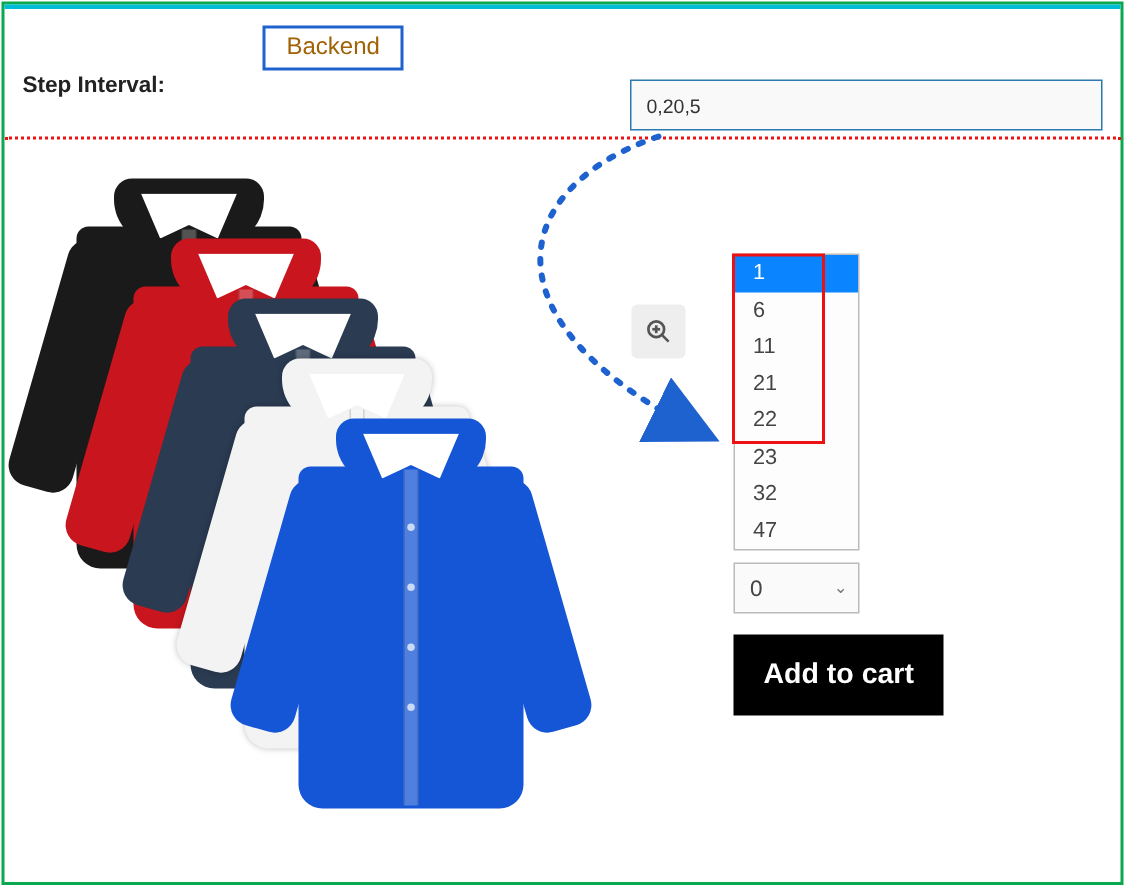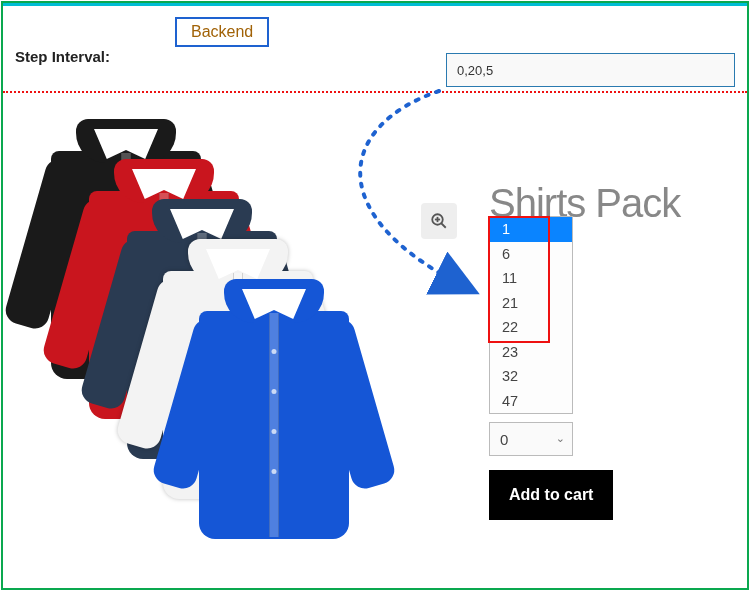--- a/index.html
+++ b/index.html
@@ -4,21 +4,21 @@
 <style>
   * { box-sizing: border-box; margin: 0; padding: 0; }
   body { font-family: Arial, sans-serif; background: #fff; width: 753px; height: 594px; overflow: hidden; position: relative; }
   .outer { border: 2px solid #0aa84f; position: absolute; left: 1px; top: 1px; right: 4px; bottom: 4px; }
   .topbar { height: 3px; background: #00bcd4; }
   .backend-row { padding: 10px 12px 4px 12px; display: flex; align-items: flex-start; }
   .step-label { font-weight: bold; font-size: 15px; color: #222; margin-top: 32px; }
   .backend-badge { position: absolute; left: 172px; top: 14px; border: 2px solid #1e62d0; color: #a16207; font-size: 16px; padding: 4px 14px; background: #fff; }
   .note-wrap { padding: 2px 12px 8px 12px; display: flex; }
   .note-text { font-size: 12.5px; color: #666; line-height: 1.5; max-width: 320px; }
-  .input-box { position: absolute; right: 12px; top: 50px; width: 289px; height: 34px; border: 1px solid #2a7ab0; background: #f9f9f9; font-size: 13px; padding: 6px 10px; color: #333; }
+  .input-box { position: absolute; right: 12px; top: 50px; width: 315px; height: 34px; border: 1px solid #2a7ab0; background: #f9f9f9; font-size: 13px; padding: 6px 10px; color: #333; }
   .dotted-sep { border: none; border-top: 2px dotted #e11; margin-top: 22px; }
   .product-area { position: relative; padding: 18px 12px 12px 12px; display: flex; }
   .img-col { width: 390px; position: relative; }
   .shirts-stage { position: relative; width: 370px; height: 370px; margin-top: 8px; }
   .shirt { position: absolute; width: 210px; height: 280px; }
   .collar { position: absolute; top: 0; left: 50%; transform: translateX(-50%); width: 100px; height: 44px; border-radius: 12px 12px 30px 30px; }
   .collar-inner { position: absolute; top: 10px; left: 50%; transform: translateX(-50%); width: 64px; height: 30px; background: #fff; clip-path: polygon(0 0, 100% 0, 80% 100%, 50% 70%, 20% 100%); }
   .sbody { position: absolute; top: 32px; left: 50%; transform: translateX(-50%); width: 150px; height: 228px; border-radius: 8px 8px 16px 16px; }
   .sleeve-l { position: absolute; top: 40px; left: 4px; width: 44px; height: 170px; border-radius: 14px; transform: rotate(16deg); }
   .sleeve-r { position: absolute; top: 40px; right: 4px; width: 44px; height: 170px; border-radius: 14px; transform: rotate(-16deg); }
@@ -33,21 +33,21 @@
   .right-col { position: absolute; left: 486px; top: 178px; width: 250px; }
   .prod-title { font-size: 40px; font-weight: 300; color: #888; letter-spacing: -1px; margin-bottom: 2px; }
   .dropdown-list { width: 84px; border: 1px solid #bbb; background: #fdfdfd; font-size: 14.5px; color: #444; line-height: 1; position: relative; margin-top:-12px;}
   .dropdown-list .opt { padding: 5px 10px 5px 12px; }
   .dropdown-list .opt.sel { background: #0a84ff; color: #fff; }
   .boxed-group { border: 2px solid #e11; position:absolute; left:-2px; top:-1px; width: 62px; height: 127px; pointer-events:none;}
   .frontend-badge { position: absolute; left: 600px; top: 325px; border: 2px solid #1e62d0; color: #1e62d0; font-size: 16px; padding: 4px 14px; background:#fff;}
   .qty-select { margin-top: 8px; width: 84px; height: 34px; border: 1px solid #bbb; background: #fafafa; font-size: 15px; color:#444; padding: 4px 22px 4px 10px; appearance:none; position:relative;}
   .qty-wrap { position: relative; width: 84px; }
   .qty-wrap .chev { position:absolute; right:8px; top:50%; transform:translateY(-20%); font-size:11px; color:#777; pointer-events:none;}
-  .addcart { margin-top: 14px; background: #000; color: #fff; border: none; font-size: 16px; font-weight: bold; padding: 16px 20px; cursor: pointer; }
+  .addcart { margin-top: 14px; background: #000; color: #fff; border: none; font-size: 19px; font-weight: bold; padding: 16px 20px; cursor: pointer; }
   
   .arrow-svg { position: absolute; left: 276px; top: 82px; width: 260px; height: 230px; pointer-events:none;}
 </style>
 </head>
 <body>
 
 <div class="outer">
   <div class="topbar"></div>
 
   <div class="backend-row">
@@ -140,21 +140,20 @@
   <svg class="arrow-svg">
     <defs>
         <marker id="ah" markerWidth="12" markerHeight="12" refX="9" refY="6" orient="auto">
           <path d="M0,0 L12,6 L0,12 Z" fill="#1e62d0"></path>
         </marker>
       </defs>
     <path d="M 160 6 C 60 40, 40 130, 190 204" stroke="#1e62d0" stroke-width="4" stroke-dasharray="3 8" stroke-linecap="round" fill="none" marker-end="url(#ah)"></path>
   </svg>
 
   <div class="right-col">
-    <div class="prod-title">Shirts Pack</div>
 
     <div class="dropdown-list">
       <div class="boxed-group"></div>
       <div class="opt sel">1</div>
       <div class="opt">6</div>
       <div class="opt">11</div>
       <div class="opt">21</div>
       <div class="opt">22</div>
       <div class="opt">23</div>
       <div class="opt">32</div>

